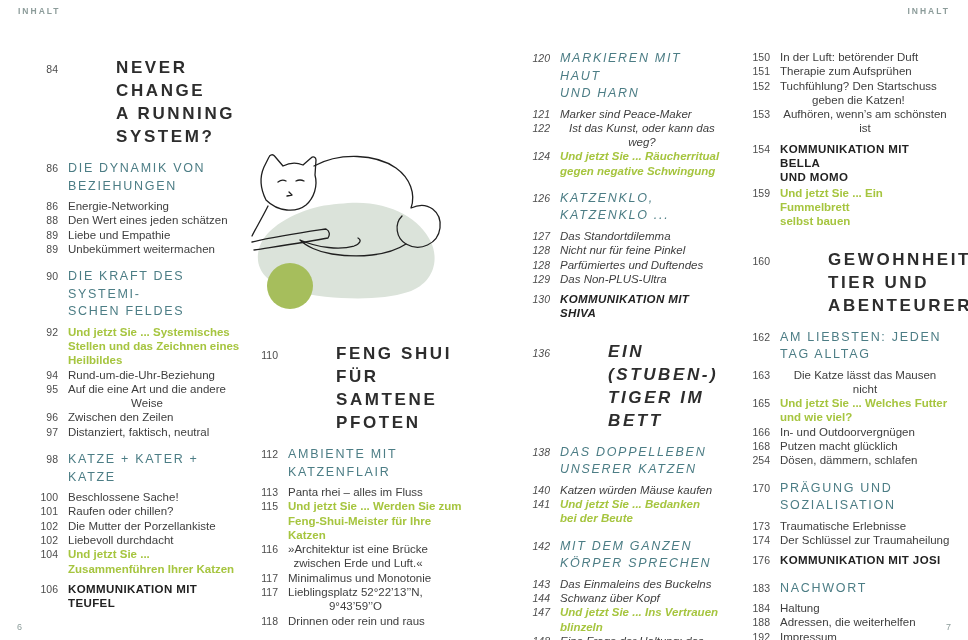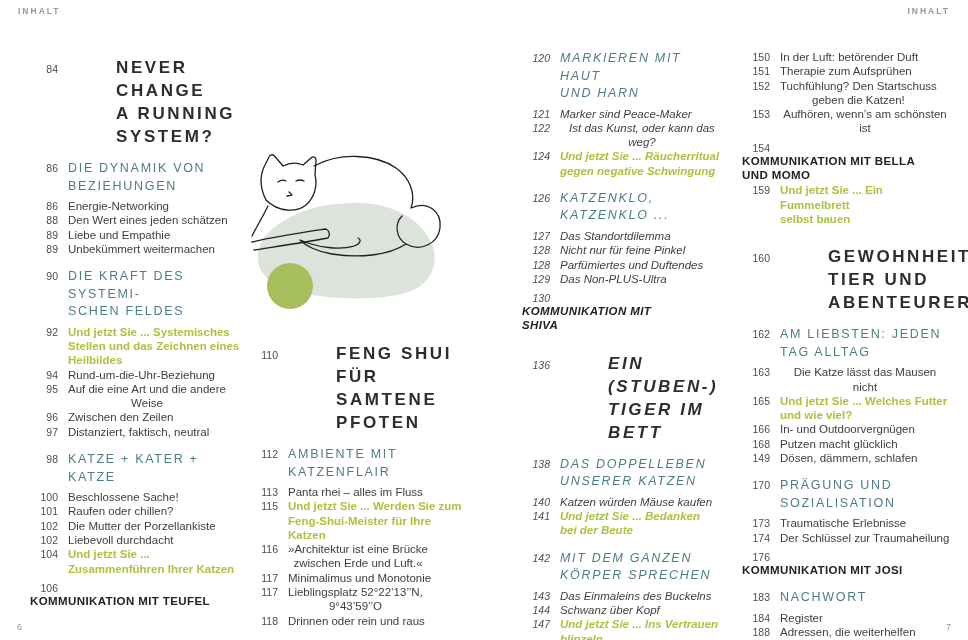--- a/index.html
+++ b/index.html
@@ -42,21 +42,21 @@
 
   .item .txt{font-size:11.5px;line-height:14.3px;color:#3e3e3e;text-align:center;}
   .exercise .txt{font-size:11.5px;line-height:14.3px;color:#a6c53f;font-weight:bold;}
   .communication .txt{font-size:11.5px;line-height:14.3px;color:#222222;font-weight:bold;letter-spacing:0.4px;}
   .section .txt{font-size:12.5px;line-height:17.5px;color:#4c7d85;letter-spacing:1.7px;}
   .chapter .txt{font-size:17px;line-height:23px;color:#2d2d2d;font-weight:bold;letter-spacing:2.6px;margin-left:48px;}
 
   .section{margin-top:12px;margin-bottom:4px;}
   .chapter{margin-bottom:10px;justify-content:space-between;}
   .entry + .chapter{margin-top:19px;}
-  .communication{margin-top:6px;margin-bottom:1px;flex-direction:column;}
+  .communication{margin-top:6px;margin-bottom:1px;}
   .col > .entry:first-child{margin-top:0;}
 </style>
 </head>
 <body>
 
 <div class="page">
 
   <span class="running-head left">INHALT</span>
   <span class="running-head right">INHALT</span>
 
@@ -353,21 +353,21 @@
       </div>
       <div class="entry item">
         <span class="num">166</span>
         <span class="txt">In- und Outdoorvergnügen</span>
       </div>
       <div class="entry item">
         <span class="num">168</span>
         <span class="txt">Putzen macht glücklich</span>
       </div>
       <div class="entry item">
-        <span class="num">149</span>
+        <span class="num">254</span>
         <span class="txt">Dösen, dämmern, schlafen</span>
       </div>
       <div class="entry section">
         <span class="num">170</span>
         <span class="txt">PRÄGUNG UND
 SOZIALISATION</span>
       </div>
       <div class="entry item">
         <span class="num">173</span>
         <span class="txt">Traumatische Erlebnisse</span>
@@ -379,21 +379,21 @@
       <div class="entry communication">
         <span class="num">176</span>
         <span class="txt">KOMMUNIKATION MIT JOSI</span>
       </div>
       <div class="entry section">
         <span class="num">183</span>
         <span class="txt">NACHWORT</span>
       </div>
       <div class="entry item">
         <span class="num">184</span>
-        <span class="txt">Register</span>
+        <span class="txt">Haltung</span>
       </div>
       <div class="entry item">
         <span class="num">188</span>
         <span class="txt">Adressen, die weiterhelfen</span>
       </div>
       <div class="entry item">
         <span class="num">192</span>
         <span class="txt">Impressum</span>
       </div>
     </div>

